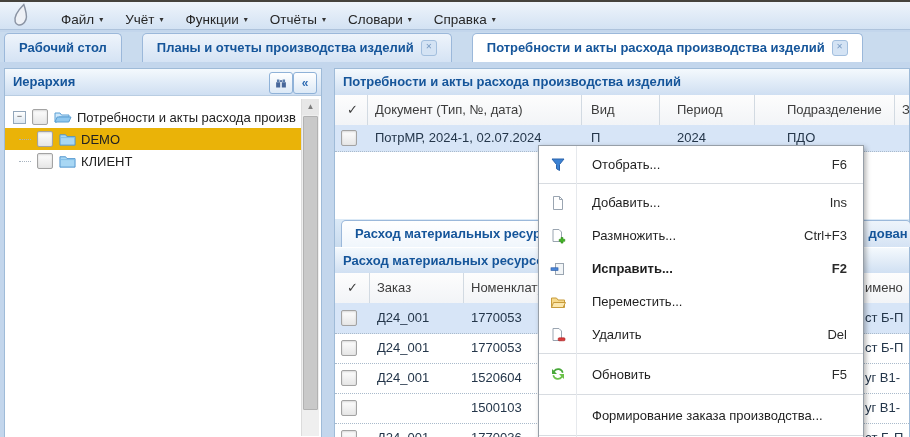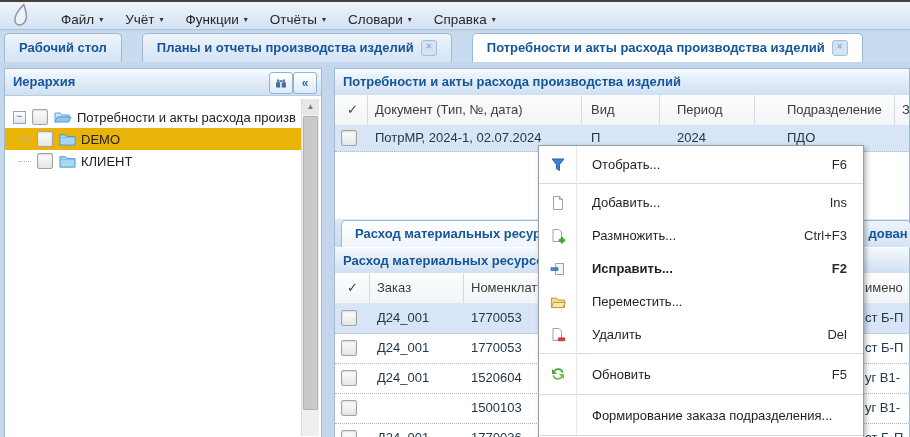--- a/index.html
+++ b/index.html
@@ -288,19 +288,19 @@
             <path d="M13.5 6.5A5.5 5.5 0 0 0 3.6 4.6L2 3v5h5L4.8 5.8A4 4 0 0 1 12 7z" fill="#49a83a"></path>
             <path d="M2.5 9.5a5.5 5.5 0 0 0 9.9 1.9L14 13V8H9l2.2 2.2A4 4 0 0 1 4 9z" fill="#6cc24a"></path>
           </svg>
         </span>
       <span class="lbl">Обновить</span>
         <span class="sc">F5</span>
     </div>
     <div class="msep"></div>
     <div class="mi tall">
       <span class="ic"></span>
-      <span class="lbl">Формирование заказа подразделения...</span>
+      <span class="lbl">Формирование заказа производства...</span>
         <span class="sc"></span>
     </div>
     <div class="msep"></div>
   </div>
 
 </div>
 
 </body></html>

